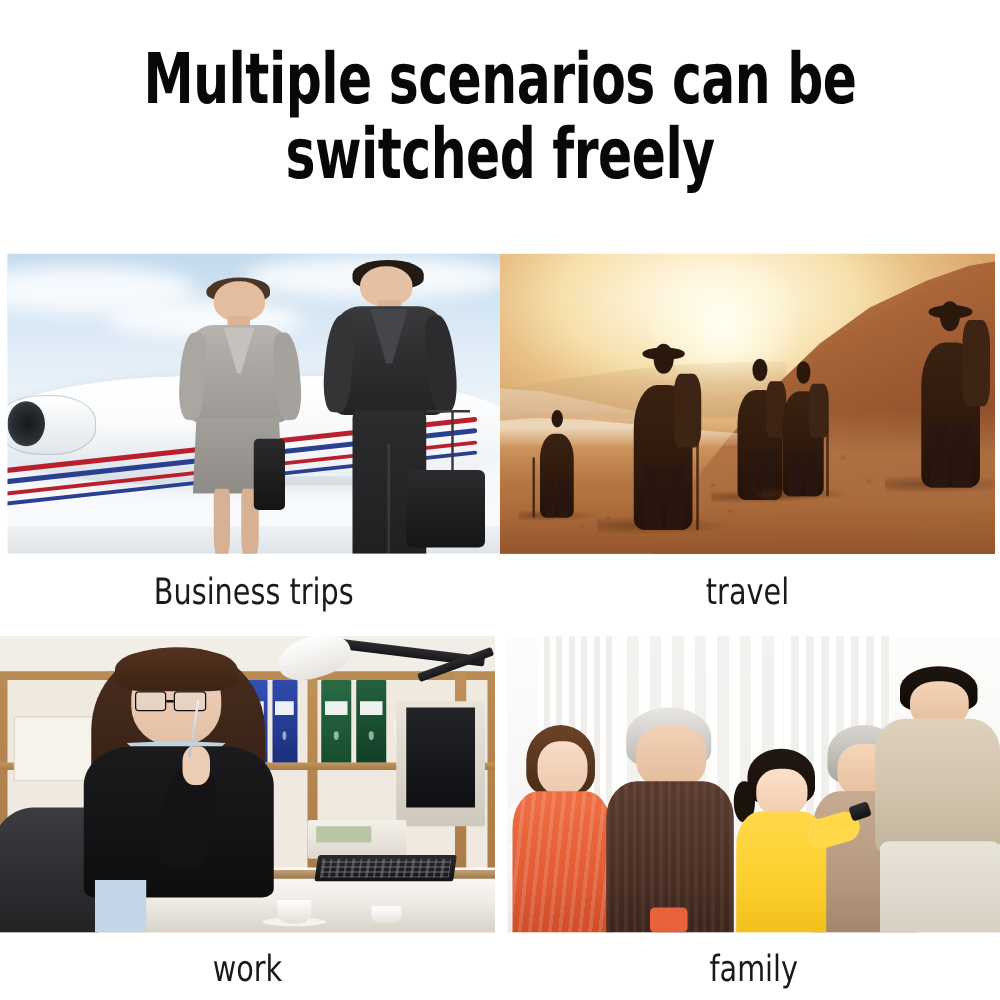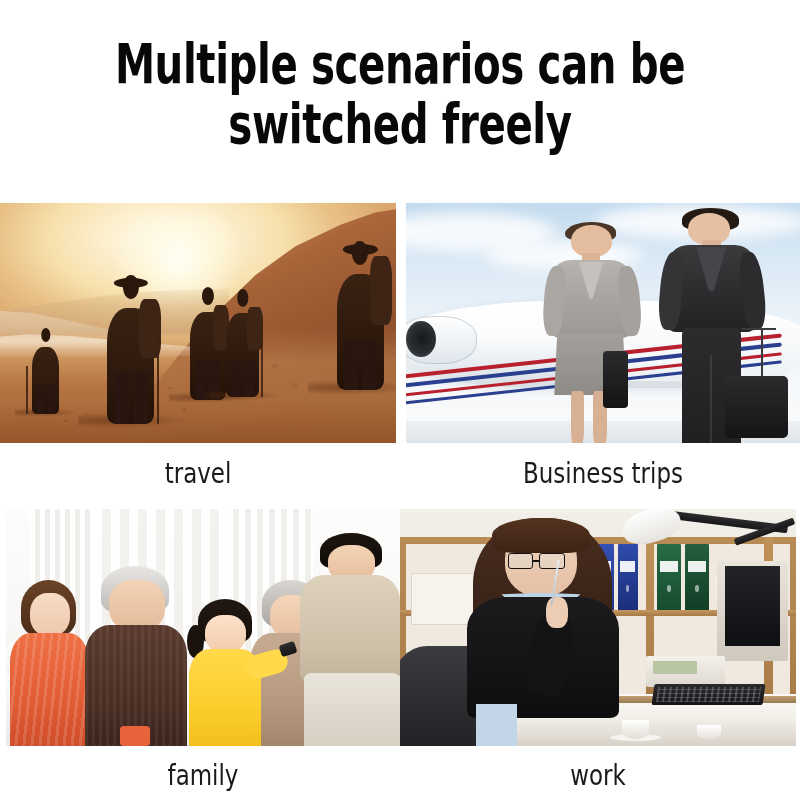--- a/index.html
+++ b/index.html
@@ -388,80 +388,20 @@
 
   <div class="headline">
     <span class="ln">Multiple scenarios can be</span>
     <span class="ln">switched freely</span>
   </div>
 
   <div class="grid">
 
     <div class="row r1">
 
-      <div class="cell left">
-        <div class="photo ph-travel">
-          <div class="tv-sky"></div>
-          <div class="tv-sun"></div>
-          <div class="tv-far"></div>
-          <div class="tv-dune"></div>
-          <div class="tv-dune-lit"></div>
-          <div class="tv-sea"></div>
-          <div class="tv-surf"></div>
-          <div class="tv-beach"></div>
-          <div class="tv-prints"></div>
-
-          <div class="hiker" style="left:8%;bottom:12%;width:7%;height:36%;background:none;">
-            <div class="hk-shadow"></div>
-              <div class="hk-body"></div>
-            <div class="hk-head"></div>
-              <div class="hk-legL"></div>
-              <div class="hk-legR"></div>
-            <div class="hk-pole" style="left:-22%;height:56%;"></div>
-          </div>
-          <div class="hiker" style="left:27%;bottom:8%;width:12%;height:62%;background:none;">
-            <div class="hk-shadow"></div>
-              <div class="hk-body"></div>
-            <div class="hk-head"></div>
-              <div class="hk-hat"></div>
-            <div class="hk-pack" style="right:-14%;"></div>
-            <div class="hk-legL"></div>
-              <div class="hk-legR"></div>
-            <div class="hk-pole" style="right:-10%;height:62%;"></div>
-          </div>
-          <div class="hiker" style="left:48%;bottom:18%;width:9%;height:47%;background:none;">
-            <div class="hk-shadow"></div>
-              <div class="hk-body"></div>
-            <div class="hk-head"></div>
-              <div class="hk-pack" style="right:-10%;"></div>
-            <div class="hk-legL"></div>
-              <div class="hk-legR"></div>
-          </div>
-          <div class="hiker" style="left:57%;bottom:19%;width:8.5%;height:45%;background:none;">
-            <div class="hk-shadow"></div>
-              <div class="hk-body"></div>
-            <div class="hk-head"></div>
-              <div class="hk-pack" style="right:-10%;"></div>
-            <div class="hk-legL"></div>
-              <div class="hk-legR"></div>
-            <div class="hk-pole" style="right:-12%;height:52%;"></div>
-          </div>
-          <div class="hiker" style="left:85%;bottom:22%;width:12%;height:62%;background:none;">
-            <div class="hk-shadow"></div>
-              <div class="hk-body"></div>
-            <div class="hk-head"></div>
-              <div class="hk-hat"></div>
-            <div class="hk-pack" style="right:-16%;top:10%;height:46%;"></div>
-            <div class="hk-legL"></div>
-              <div class="hk-legR"></div>
-          </div>
-        </div>
-        <span class="caption">travel</span>
-      </div>
-
       <div class="cell right">
         <div class="photo ph-biz">
           <div class="bz-sky"></div>
           <div class="bz-cloud" style="left:-8%;top:4%;width:46%;height:16%;"></div>
           <div class="bz-cloud" style="left:48%;top:1%;width:54%;height:14%;"></div>
           <div class="bz-cloud" style="left:20%;top:16%;width:40%;height:12%;"></div>
           <div class="bz-fuse"></div>
           <div class="bz-nose"></div>
           <div class="bz-wing"></div>
           <div class="bz-engine"></div>
@@ -500,73 +440,83 @@
             <div class="pB-pants"></div>
               <div class="pB-split"></div>
           </div>
 
           <div class="bz-handle2"></div>
           <div class="bz-handle"></div>
           <div class="bz-bag"></div>
         </div>
         <span class="caption">Business trips</span>
       </div>
+
+      <div class="cell left">
+        <div class="photo ph-travel">
+          <div class="tv-sky"></div>
+          <div class="tv-sun"></div>
+          <div class="tv-far"></div>
+          <div class="tv-dune"></div>
+          <div class="tv-dune-lit"></div>
+          <div class="tv-sea"></div>
+          <div class="tv-surf"></div>
+          <div class="tv-beach"></div>
+          <div class="tv-prints"></div>
+
+          <div class="hiker" style="left:8%;bottom:12%;width:7%;height:36%;background:none;">
+            <div class="hk-shadow"></div>
+              <div class="hk-body"></div>
+            <div class="hk-head"></div>
+              <div class="hk-legL"></div>
+              <div class="hk-legR"></div>
+            <div class="hk-pole" style="left:-22%;height:56%;"></div>
+          </div>
+          <div class="hiker" style="left:27%;bottom:8%;width:12%;height:62%;background:none;">
+            <div class="hk-shadow"></div>
+              <div class="hk-body"></div>
+            <div class="hk-head"></div>
+              <div class="hk-hat"></div>
+            <div class="hk-pack" style="right:-14%;"></div>
+            <div class="hk-legL"></div>
+              <div class="hk-legR"></div>
+            <div class="hk-pole" style="right:-10%;height:62%;"></div>
+          </div>
+          <div class="hiker" style="left:48%;bottom:18%;width:9%;height:47%;background:none;">
+            <div class="hk-shadow"></div>
+              <div class="hk-body"></div>
+            <div class="hk-head"></div>
+              <div class="hk-pack" style="right:-10%;"></div>
+            <div class="hk-legL"></div>
+              <div class="hk-legR"></div>
+          </div>
+          <div class="hiker" style="left:57%;bottom:19%;width:8.5%;height:45%;background:none;">
+            <div class="hk-shadow"></div>
+              <div class="hk-body"></div>
+            <div class="hk-head"></div>
+              <div class="hk-pack" style="right:-10%;"></div>
+            <div class="hk-legL"></div>
+              <div class="hk-legR"></div>
+            <div class="hk-pole" style="right:-12%;height:52%;"></div>
+          </div>
+          <div class="hiker" style="left:85%;bottom:22%;width:12%;height:62%;background:none;">
+            <div class="hk-shadow"></div>
+              <div class="hk-body"></div>
+            <div class="hk-head"></div>
+              <div class="hk-hat"></div>
+            <div class="hk-pack" style="right:-16%;top:10%;height:46%;"></div>
+            <div class="hk-legL"></div>
+              <div class="hk-legR"></div>
+          </div>
+        </div>
+        <span class="caption">travel</span>
+      </div>
     </div>
 
     <div class="row r2">
-
-      <div class="cell right">
-        <div class="photo ph-fam">
-          <div class="fm-bg"></div>
-          <div class="fm-window"></div>
-          <div class="fm-sheer"></div>
-          <div class="fm-curtain c1"></div>
-          <div class="fm-curtain c2"></div>
-          <div class="fm-sofaback"></div>
-          <div class="fm-sofa"></div>
-
-          <div class="fmA">
-            <div class="fmA-hair"></div>
-              <div class="fmA-face"></div>
-            <div class="fmA-body"></div>
-              <div class="fmA-stripes"></div>
-          </div>
-
-          <div class="fmB">
-            <div class="fmB-hair"></div>
-              <div class="fmB-face"></div>
-            <div class="fmB-body"></div>
-              <div class="fmB-knit"></div>
-              <div class="fmB-cuff"></div>
-          </div>
-
-          <div class="fmD">
-            <div class="fmD-hair"></div>
-              <div class="fmD-face"></div>
-              <div class="fmD-body"></div>
-          </div>
-
-          <div class="fmC">
-            <div class="fmC-tail"></div>
-              <div class="fmC-hair"></div>
-              <div class="fmC-face"></div>
-            <div class="fmC-body"></div>
-              <div class="fmC-arm"></div>
-            <div class="fmC-remote"></div>
-          </div>
-
-          <div class="fmE">
-            <div class="fmE-hair"></div>
-              <div class="fmE-face"></div>
-            <div class="fmE-body"></div>
-              <div class="fmE-pants"></div>
-          </div>
-        </div>
-        <span class="caption">family</span>
-      </div>
 
       <div class="cell left">
         <div class="photo ph-work">
           <div class="wk-wall"></div>
 
           <div class="wk-shelfbox">
             <div class="wk-shelf-in"></div>
             <div class="wk-div" style="left:22%;"></div>
             <div class="wk-div" style="left:62%;"></div>
             <div class="wk-div" style="left:92%;"></div>
@@ -645,15 +595,65 @@
             <div class="wm-collar"></div>
             <div class="wm-sweater"></div>
             <div class="wm-arm"></div>
             <div class="wm-hand"></div>
             <div class="wm-pen"></div>
             <div class="wm-shirt-b"></div>
           </div>
         </div>
         <span class="caption">work</span>
       </div>
+
+      <div class="cell right">
+        <div class="photo ph-fam">
+          <div class="fm-bg"></div>
+          <div class="fm-window"></div>
+          <div class="fm-sheer"></div>
+          <div class="fm-curtain c1"></div>
+          <div class="fm-curtain c2"></div>
+          <div class="fm-sofaback"></div>
+          <div class="fm-sofa"></div>
+
+          <div class="fmA">
+            <div class="fmA-hair"></div>
+              <div class="fmA-face"></div>
+            <div class="fmA-body"></div>
+              <div class="fmA-stripes"></div>
+          </div>
+
+          <div class="fmB">
+            <div class="fmB-hair"></div>
+              <div class="fmB-face"></div>
+            <div class="fmB-body"></div>
+              <div class="fmB-knit"></div>
+              <div class="fmB-cuff"></div>
+          </div>
+
+          <div class="fmD">
+            <div class="fmD-hair"></div>
+              <div class="fmD-face"></div>
+              <div class="fmD-body"></div>
+          </div>
+
+          <div class="fmC">
+            <div class="fmC-tail"></div>
+              <div class="fmC-hair"></div>
+              <div class="fmC-face"></div>
+            <div class="fmC-body"></div>
+              <div class="fmC-arm"></div>
+            <div class="fmC-remote"></div>
+          </div>
+
+          <div class="fmE">
+            <div class="fmE-hair"></div>
+              <div class="fmE-face"></div>
+            <div class="fmE-body"></div>
+              <div class="fmE-pants"></div>
+          </div>
+        </div>
+        <span class="caption">family</span>
+      </div>
     </div>
   </div>
 </div>
 
 </body></html>

